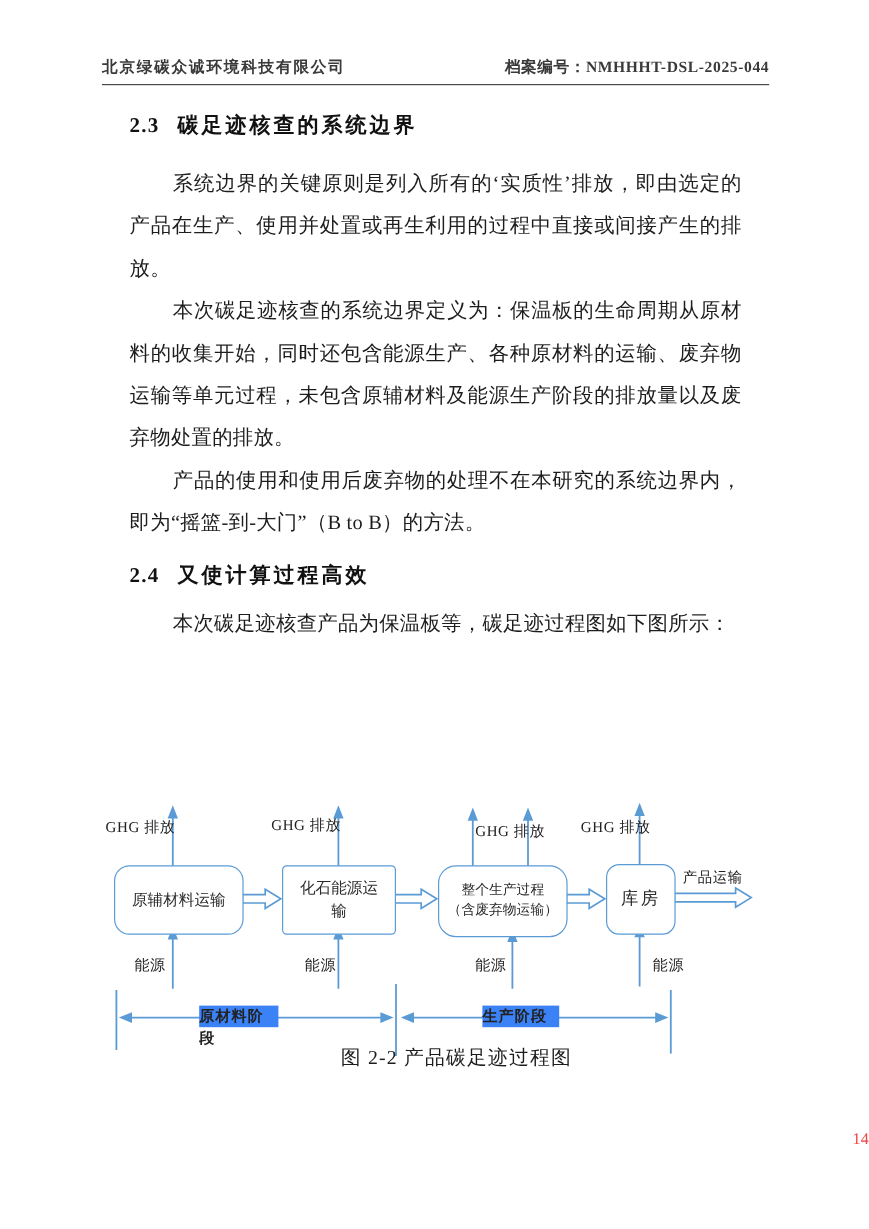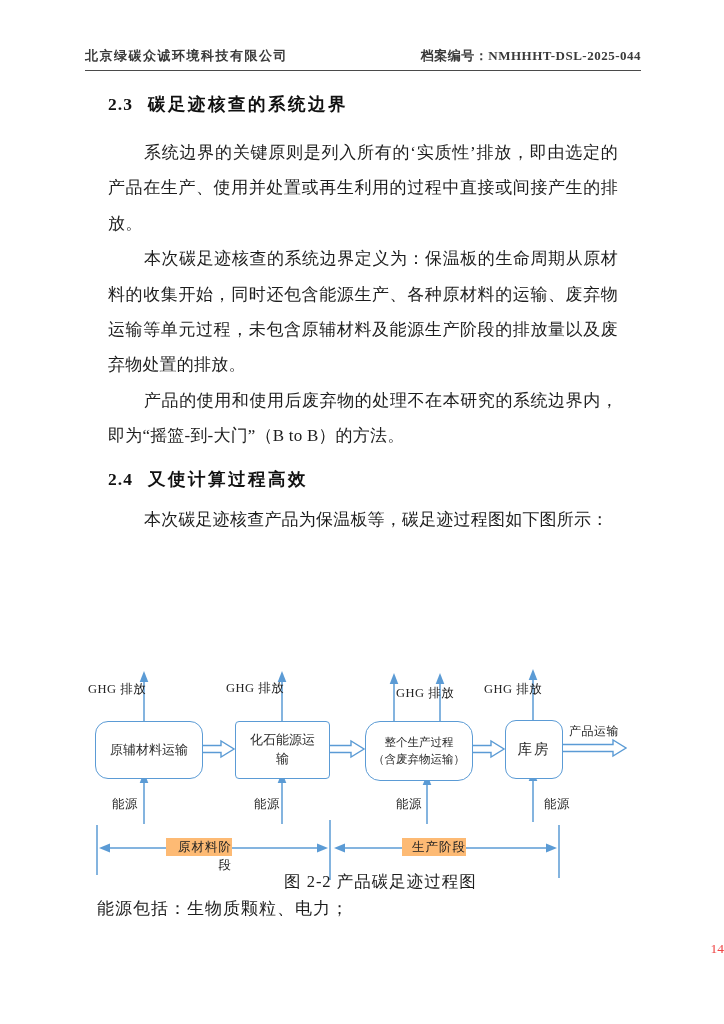--- a/index.html
+++ b/index.html
@@ -30,22 +30,22 @@
   .diagram{position:absolute; left:80px; top:668px; width:612px; height:232px;}
   .diagram svg{position:absolute; left:0; top:0;}
   .dbox{
     position:absolute; border:1.5px solid #5b9bd5; background:#ffffff;
     display:flex; align-items:center; justify-content:center; text-align:center;
     color:#2b2b2b;
   }
   .dbox .wrap{display:inline-block; line-height:1.45;}
   .dlabel{position:absolute; font-size:12.5px; color:#222; white-space:nowrap; letter-spacing:0.5px;}
   .stage-label{
-    position:absolute; font-size:12.5px; color:#222; background:#fdba74;
-    text-align:right; line-height:18px; height:18px; letter-spacing:1px;
+    position:absolute; font-size:12.5px; color:#222; background:#3b82f6;
+    text-align:left; line-height:18px; height:18px; letter-spacing:1px;font-weight:bold;
   }
   .caption{position:absolute; left:284px; top:871px; font-size:16.5px; letter-spacing:1px; color:#1d1d1d;}
   .footnote{position:absolute; left:97px; top:897px; font-size:17px; letter-spacing:1px; color:#1d1d1d;}
   .pageno{position:absolute; left:0; top:941px; width:100%; text-align:right; font-size:13.5px; color:#ef4444;}
 </style>
 </head>
 <body>
 
 <div class="page">
 
@@ -134,16 +134,15 @@
     <div class="dlabel" style="left:316px;top:128px;">能源</div>
     <div class="dlabel" style="left:464px;top:128px;">能源</div>
 
     <div class="dlabel" style="left:489px;top:55px;font-size:12px;">产品运输</div>
 
     <div class="stage-label" style="left:86px;top:170px;width:66px;">原材料阶段</div>
     <div class="stage-label" style="left:322px;top:170px;width:64px;">生产阶段</div>
   </div>
 
   <div class="caption">图 2-2 产品碳足迹过程图</div>
-  <div class="footnote">能源包括：生物质颗粒、电力；</div>
   <div class="pageno">14</div>
 
 </div>
 
 </body></html>

